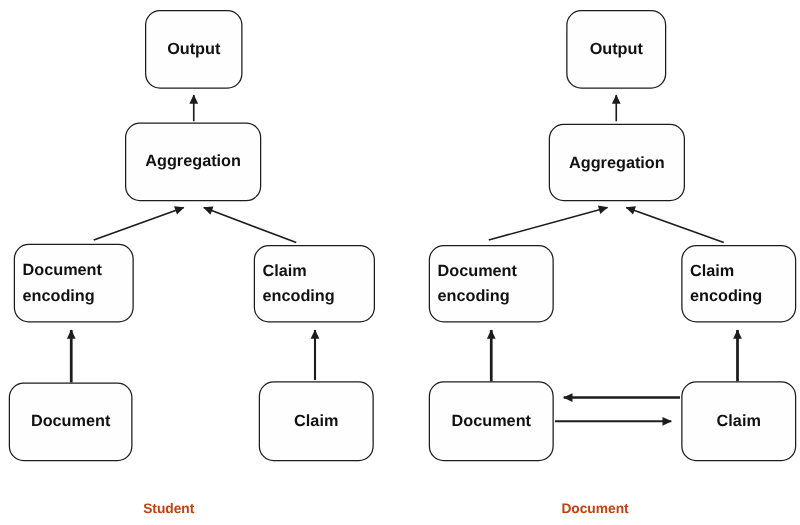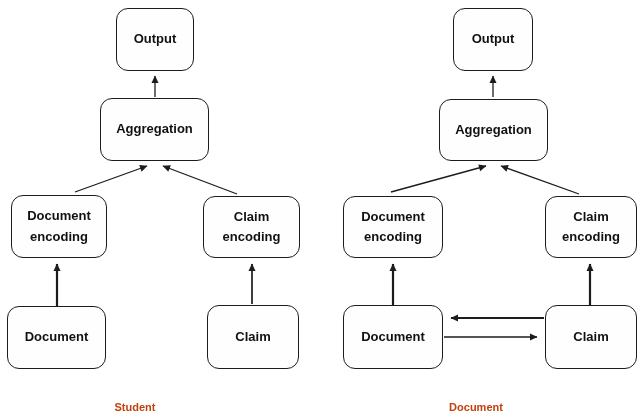--- a/index.html
+++ b/index.html
@@ -21,21 +21,20 @@
   }
   .node {
     position: absolute;
     box-sizing: border-box;
     border: 1.6px solid #1c1c1c;
     border-radius: 12px;
     background: #fefefe;
     display: flex;
     align-items: center;
     justify-content: center;
-    text-align: center;
     font-weight: 700;
     font-size: 13px;
     line-height: 1.55;
     color: #111111;
     padding: 2px 6px;
   }
   .caption {
     position: absolute;
     font-weight: 700;
     font-size: 11px;

